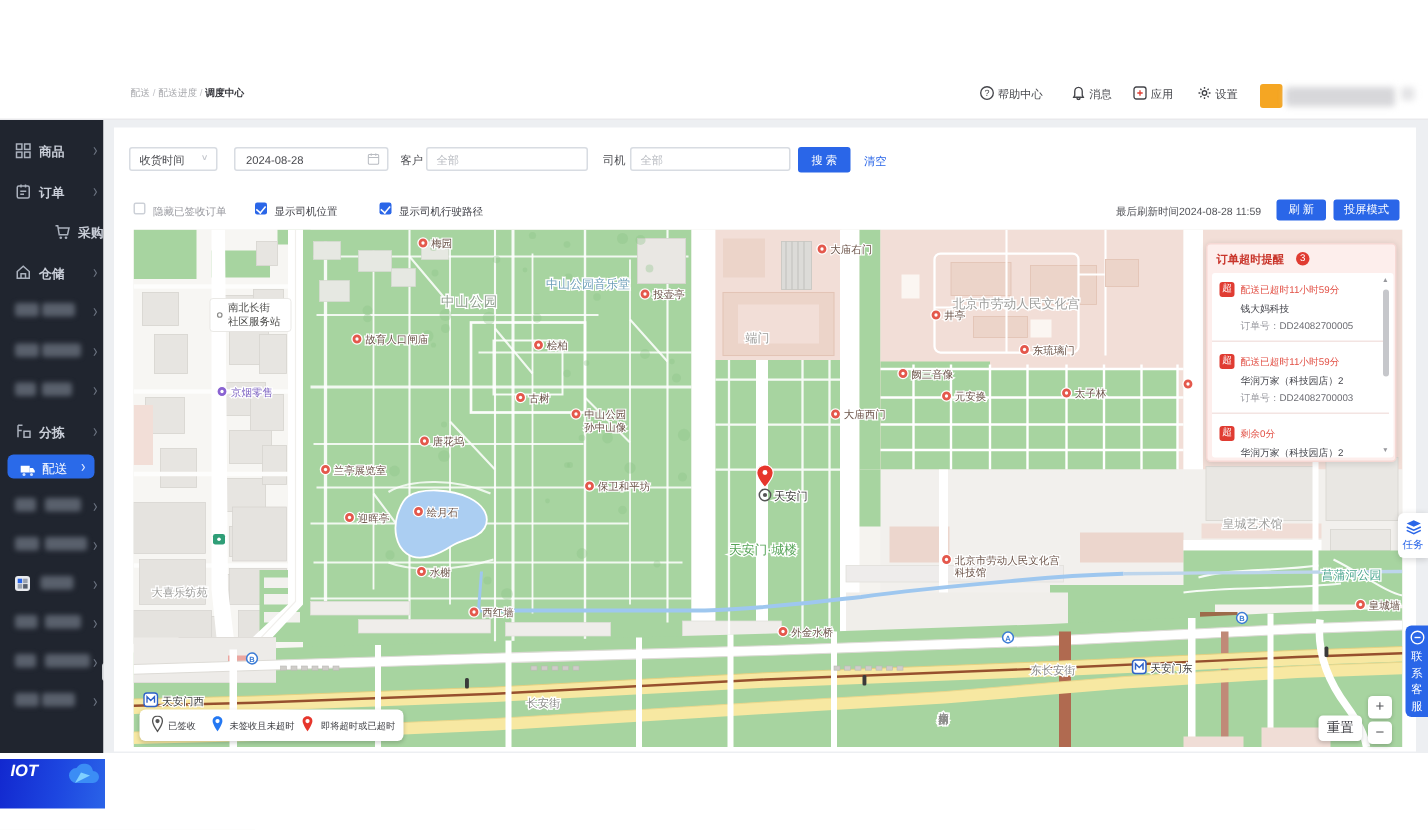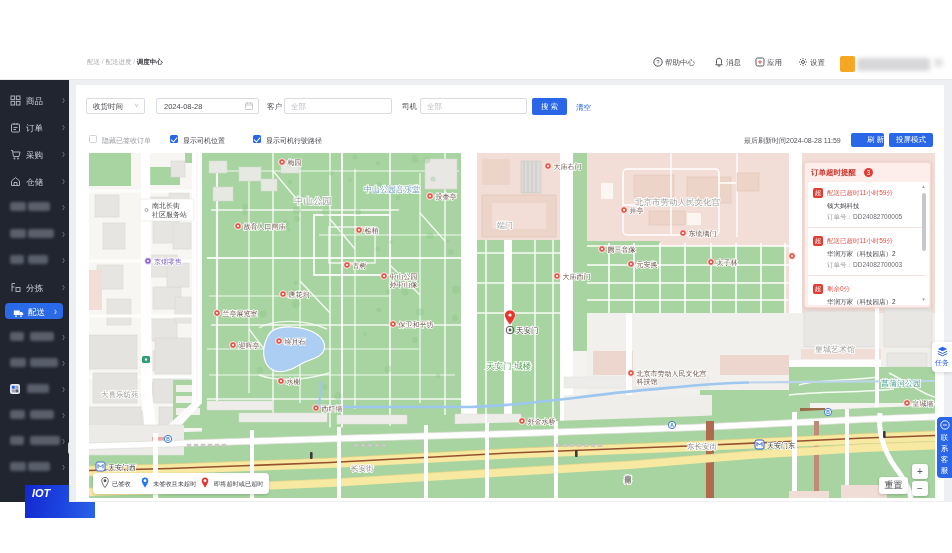--- a/index.html
+++ b/index.html
@@ -13,27 +13,27 @@
 .crumb { position:absolute; left:87px; top:14px; font-size:6.5px; color:#a8a9ad; white-space:nowrap; letter-spacing:0; }
 .crumb b { color:#33343a; font-weight:bold; }
 .hicon { position:absolute; top:13px; font-size:7.5px; color:#4a4b50; white-space:nowrap; }
 .hico { display:inline-block; vertical-align:-2px; }
 #avatar { position:absolute; left:840px; top:12px; width:15px; height:16px; background:#f5a623; border-radius:2px; }
 .blurblob { position:absolute; border-radius:2px; filter:blur(2px); }
 
 #sidebar { position:absolute; left:0; top:80px; width:69px; height:422px; background:#20252f; }
 .sitem { position:absolute; left:0; width:70px; height:20px; }
 .sitem .ic { position:absolute; left:10px; top:4px; width:11px; height:11px; }
-.sitem .tx { position:absolute; left:26px; top:5px; font-size:8.5px; color:#c9ced8; }
+.sitem .tx { position:absolute; left:26px; top:5px; font-size:8.5px; color:#c9ced8;font-weight:bold; }
 .sitem .ar { position:absolute; right:5px; top:4px; font-size:9px; color:#6c7482; transform:scaleY(1.4); }
 .sblur { position:absolute; height:9px; border-radius:2px; filter:blur(1.6px); background:#59606c; }
 #active { position:absolute; left:5px; width:58px; height:16.5px; background:#2a6ae9; border-radius:4px; }
 #active .tx { position:absolute; left:23px; top:4px; font-size:8.5px; color:#fff; }
 #active .ar { position:absolute; right:6px; top:3px; font-size:9px; color:#dfe8ff; transform:scaleY(1.3); }
-#iot { position:absolute; left:0; top:405px; width:70px; height:33px; background:linear-gradient(100deg,#1228cf 0%, #1d46e0 55%, #2a63e8 100%); overflow:hidden;margin-left:25px; }
+#iot { position:absolute; left:0; top:426px; width:70px; height:33px; background:linear-gradient(100deg,#1228cf 0%, #1d46e0 55%, #2a63e8 100%); overflow:hidden; }
 #iot .tx { position:absolute; left:7px; top:2px; color:#fff; font-weight:bold; font-size:11px; font-style:italic; }
 #handle { position:absolute; left:69px; top:220px; width:5px; height:12px; background:#8b929c; border-radius:0 3px 3px 0; }
 
 #content { position:absolute; left:69px; top:80px; width:883px; height:422px; background:#edeff2; }
 #whitepanel { position:absolute; left:76px; top:85px; width:868px; height:416px; background:#fff; }
 
 .fbox { position:absolute; top:98px; height:16px; border:1px solid #d8dce2; border-radius:2px; background:#fff; font-size:7.5px; color:#4a4b50;padding-left:24px; }
 .fbox .ph { color:#b9bcc2; }
 .flabel { position:absolute; top:102px; font-size:7.5px; color:#4a4b50; }
 .fbtn { position:absolute; border-radius:2px; background:#2a66e8; color:#fff; text-align:center; font-size:7.5px; }
@@ -111,21 +111,21 @@
         <div class="ar">›</div>
       </div>
       <div class="sitem" style="top:37.5px;">
         <svg class="ic" style="position:absolute;left:10px;top:4px;" width="11" height="11" viewBox="0 0 11 11">
           <rect x="1.5" y="2" width="8" height="8" rx="1" fill="none" stroke="#aab1bd" stroke-width="1"></rect>
           <path d="M4 1 L4 3 M7 1 L7 3 M3.5 5.5 L7.5 5.5 M3.5 7.5 L6 7.5" stroke="#aab1bd" stroke-width="1"></path>
         </svg>
         <div class="tx">订单</div>
         <div class="ar">›</div>
       </div>
-      <div class="sitem" style="top:64.5px;">
+      <div class="sitem" style="top:64.5px;margin-left:26px;">
         <svg class="ic" style="position:absolute;left:10px;top:4px;" width="11" height="11" viewBox="0 0 11 11">
           <path d="M1 1.5 L2.5 1.5 L3.5 7.5 L9 7.5 L10 3 L3 3" fill="none" stroke="#aab1bd" stroke-width="1"></path>
           <circle cx="4.5" cy="9.5" r="0.9" fill="#aab1bd"></circle>
           <circle cx="8" cy="9.5" r="0.9" fill="#aab1bd"></circle>
         </svg>
         <div class="tx">采购</div>
         <div class="ar">›</div>
       </div>
       <div class="sitem" style="top:91.5px;">
         <svg class="ic" style="position:absolute;left:10px;top:4px;" width="11" height="11" viewBox="0 0 11 11">
@@ -241,21 +241,21 @@
   <div class="fbtn" style="left:532px; top:98px; width:35px; height:17px; line-height:17px;">搜 索</div>
   <div style="position:absolute; left:576px; top:103px; font-size:7.5px; color:#2a66e8;">清空</div>
 
   <div class="chk off" style="left:89px; top:135px;"></div>
   <div class="clabel" style="left:102px; color:#9a9ba1;">隐藏已签收订单</div>
   <div class="chk on" style="left:170px; top:135px;"></div>
   <div class="clabel" style="left:183px; color:#42434a;">显示司机位置</div>
   <div class="chk on" style="left:253px; top:135px;"></div>
   <div class="clabel" style="left:266px; color:#42434a;">显示司机行驶路径</div>
   <div class="clabel" style="left:744px; color:#55565b;">最后刷新时间2024-08-28 11:59</div>
-  <div class="fbtn" style="left:851px; top:133px; width:33px; height:14px; line-height:14px; font-size:7.5px;text-align:right;">刷 新</div>
+  <div class="fbtn" style="left:851px; top:133px; width:33px; height:14px; line-height:14px; font-size:7.5px;">刷 新</div>
   <div class="fbtn" style="left:889px; top:133px; width:44px; height:14px; line-height:14px; font-size:7.5px;">投屏模式</div>
 
   <div id="map"><svg width="846" height="345" viewBox="0 0 846 345">
         <rect x="0" y="0" width="846" height="345" fill="#f5f3ef"></rect>
         <rect x="0" y="0" width="113" height="300" fill="#f7f6f3"></rect>
         <rect x="0" y="0" width="42" height="33" fill="#a7d4a0"></rect>
         <rect x="52" y="14" width="39" height="18" fill="#a7d4a0"></rect>
         <rect x="96" y="0" width="22" height="10" fill="#a7d4a0"></rect>
         <rect x="6" y="42" width="24" height="22" fill="#e7e5e1" stroke="#d9d7d2" stroke-width="0.6"></rect>
         <rect x="14" y="70" width="22" height="26" fill="#e7e5e1" stroke="#d9d7d2" stroke-width="0.6"></rect>

